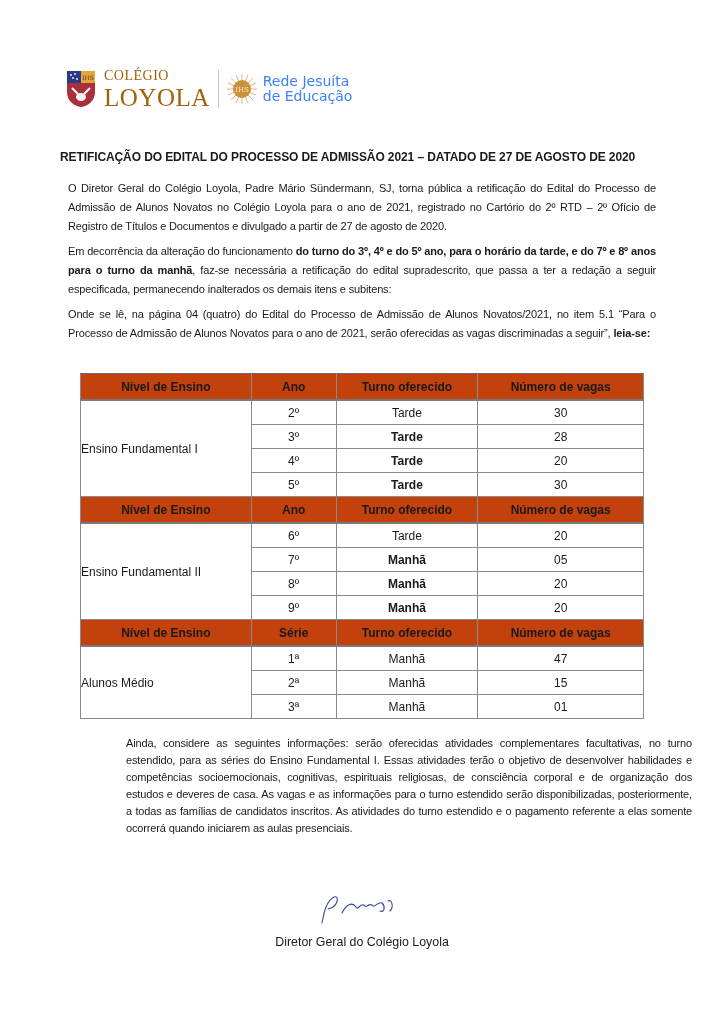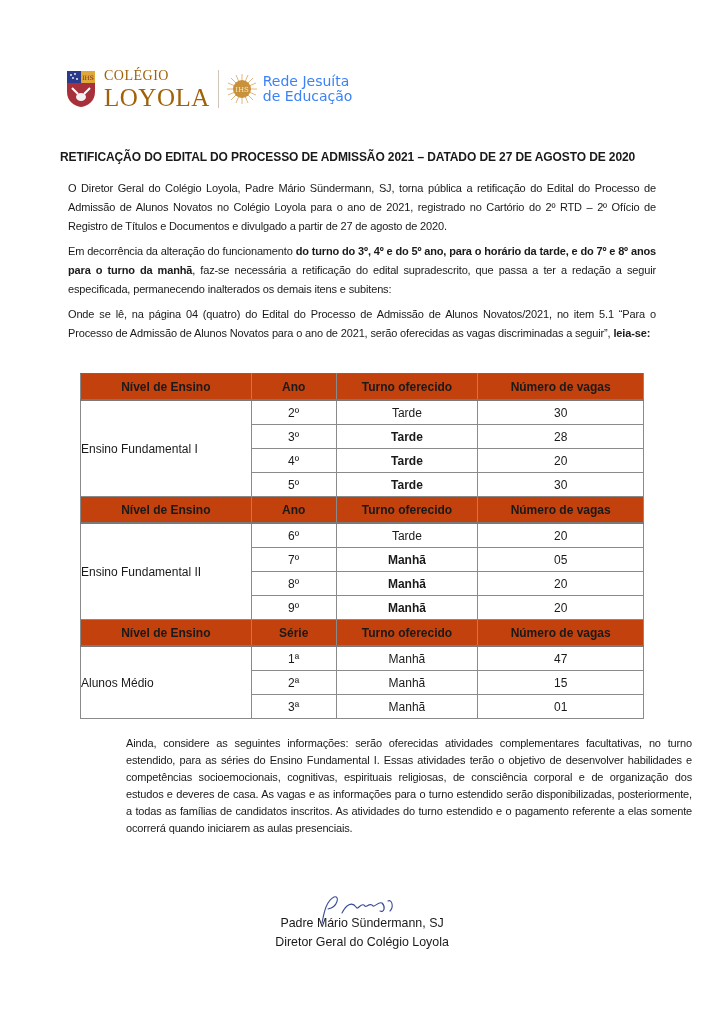--- a/index.html
+++ b/index.html
@@ -206,15 +206,14 @@
   </tbody>
     </table>
 
   <div class="para p4">Ainda, considere as seguintes informações: serão oferecidas atividades complementares facultativas, no turno estendido, para as séries do Ensino Fundamental I. Essas atividades terão o objetivo de desenvolver habilidades e competências socioemocionais, cognitivas, espirituais religiosas, de consciência corporal e de organização dos estudos e deveres de casa. As vagas e as informações para o turno estendido serão disponibilizadas, posteriormente, a todas as famílias de candidatos inscritos. As atividades do turno estendido e o pagamento referente a elas somente ocorrerá quando iniciarem as aulas presenciais.</div>
 
 
   <svg class="signature" viewBox="0 0 90 32">
     <path d="M10 30 C12 20 14 8 22 4 C28 2 26 14 16 16 M30 20 C34 12 40 8 44 14 C46 18 48 10 52 12 C54 16 56 10 60 12 C62 16 66 8 70 10 C74 14 72 20 68 18 M76 8 C80 6 82 14 78 18" fill="none" stroke="#3a4a9a" stroke-width="1.1" stroke-linecap="round"></path>
   </svg>
 
-  <div class="sig-name">Padre Mário Sündermann, SJ</div>
   <div class="sig-role">Diretor Geral do Colégio Loyola</div>
 </div>
 
 </body></html>

